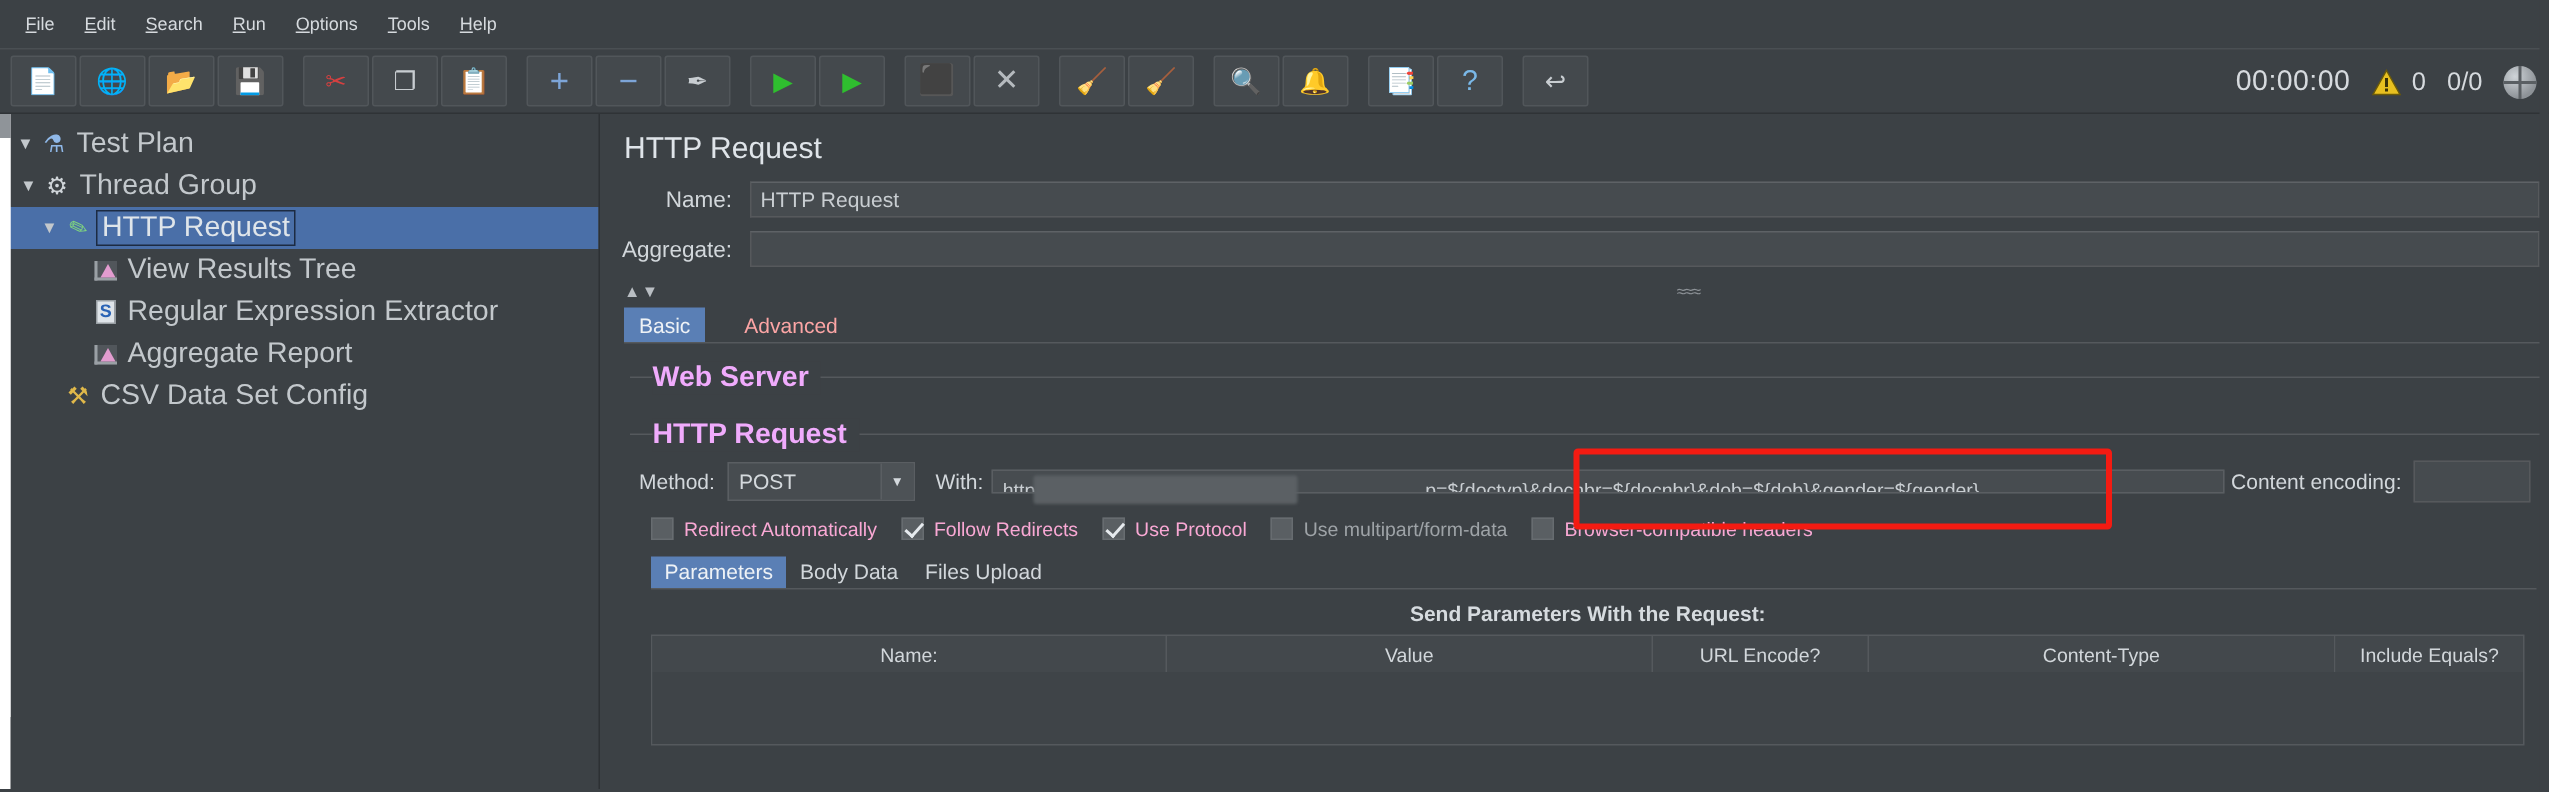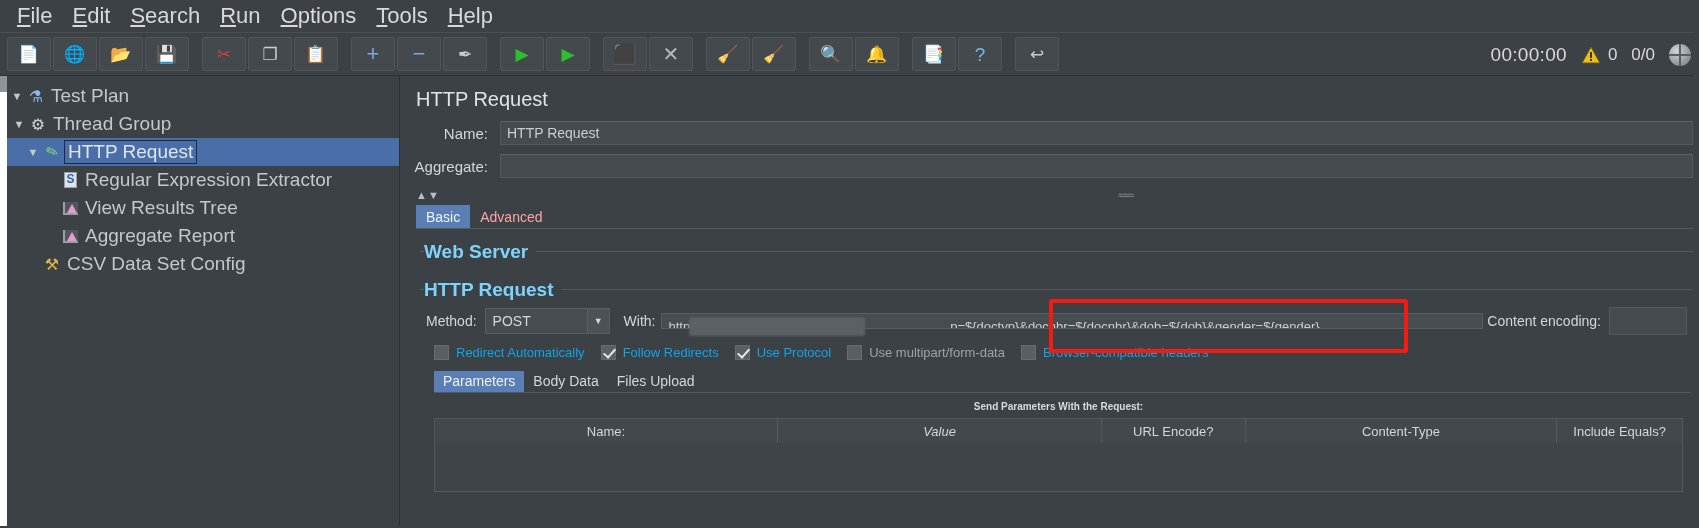--- a/index.html
+++ b/index.html
@@ -15,21 +15,21 @@
   
   .menubar {
     height: 32px;
     background: #3c4145;
     display: flex;
     align-items: center;
     padding-left: 8px;
     gap: 2px;
   }
   .menu-item {
-    font-size: 22px;
+    font-size: 12px;
     color: #d6dade;
     padding: 2px 9px;
     cursor: default;
     white-space: nowrap;
   }
   .menu-item u { text-decoration: underline; }
 
   
   .toolbar {
     height: 44px;
@@ -168,21 +168,21 @@
 
   .collapse-strip {
     display:flex; align-items:center; justify-content: space-between;
     height: 16px; margin: 0 6px 2px 8px;
   }
   .arrows { font-size: 11px; color: #b9bec3; letter-spacing: 1px; }
   .grip { color:#8d9297; font-size: 11px; letter-spacing:-1px; margin-right: 560px;}
 
   
   .tabrow {
-    display: flex; align-items: flex-end; gap: 0;
+    display: flex; align-items: flex-end; gap: 16px;
     margin-left: 8px;
     border-bottom: 1px solid #55595d;
     height: 24px;
   }
   .tab {
     font-size: 14px; color: #fca5a5;
     padding: 3px 9px 3px 9px;
     cursor: pointer;
     background: transparent;
     border: 1px solid transparent;
@@ -190,25 +190,25 @@
     line-height: 16px;
   }
   .tab.active {
     background: #5a7fb5;
     color: #eef2f6;
   }
 
   
   .groupbox { margin: 8px 6px 0 12px; position: relative; padding-top: 4px; }
   .group-title {
-    font-size: 19px; color: #7dd3fc; font-weight: bold;
+    font-size: 19px; color: #f0abfc; font-weight: bold;
     display:inline-block; padding-right: 8px;
     position: relative; z-index: 2;
     background: #3c4145;
-    margin-left: 4px;
+    margin-left: 15px;
   }
   .group-line {
     position:absolute; left:0; right:0; top: 14px;
     border-top: 1px solid #55595d; z-index:1;
   }
   .group-body { padding: 6px 2px 2px 6px; }
 
   .inline-row { display:flex; align-items:center; gap:0; }
   .lbl { font-size:14px; color:#d2d7db; white-space:nowrap; }
 
@@ -277,35 +277,35 @@
     background: #5a5f63; border: 1px solid #676c70;
     margin-right: 7px; position: relative; flex:0 0 15px;
   }
   .cb.on:after {
     content: "";
     position: absolute; left: 4px; top: 0px;
     width: 5px; height: 10px;
     border: solid #e6eaee; border-width: 0 2px 2px 0;
     transform: rotate(42deg);
   }
-  .cbitem { display:flex; align-items:center; margin-right: 16px; font-size:13px; color:#0ea5e9; white-space:nowrap;}
+  .cbitem { display:flex; align-items:center; margin-right: 16px; font-size:13px; color:#f9a8d4; white-space:nowrap;}
   .cbitem.dim { color:#9ea3a7; }
 
   
   .subtabrow {
     display:flex; align-items:flex-end; margin: 10px 0 0 8px;
     border-bottom: 1px solid #55595d; height: 23px;
   }
   .subtab {
     font-size:14px; color:#d2d7db; padding: 3px 9px; line-height:15px; cursor:pointer;
   }
   .subtab.active { background:#5a7fb5; color:#eef2f6; }
 
   .send-params {
-    text-align:center; font-size:10px; color:#d6dbdf;
+    text-align:center; font-size:14px; color:#d6dbdf;
     margin-top: 8px; font-weight: bold;
   }
 
   
   .tbl {
     margin: 6px 8px 0 8px;
     border: 1px solid #55595d;
     background: #3f4448;
   }
   .tbl-head { display:flex; height: 24px; }
@@ -450,30 +450,30 @@
         <div class="tree-row ind2 selected">
           <span class="twisty">▼</span>
           <span class="tree-icon">
             <span class="ic-pencil">✎</span>
           </span>
           <span class="tree-label">HTTP Request</span>
         </div>
         <div class="tree-row ind3">
           <span class="twisty"></span>
           <span class="tree-icon">
+            <span class="ic-chart"></span>
+          </span>
+          <span class="tree-label">View Results Tree</span>
+        </div>
+        <div class="tree-row ind3">
+          <span class="twisty"></span>
+          <span class="tree-icon">
             <span class="ic-page"></span>
           </span>
           <span class="tree-label">Regular Expression Extractor</span>
-        </div>
-        <div class="tree-row ind3">
-          <span class="twisty"></span>
-          <span class="tree-icon">
-            <span class="ic-chart"></span>
-          </span>
-          <span class="tree-label">View Results Tree</span>
         </div>
         <div class="tree-row ind3">
           <span class="twisty"></span>
           <span class="tree-icon">
             <span class="ic-chart"></span>
           </span>
           <span class="tree-label">Aggregate Report</span>
         </div>
         <div class="tree-row ind2">
           <span class="twisty"></span>
@@ -562,21 +562,21 @@
           <div class="subtab active">Parameters</div>
           <div class="subtab">Body Data</div>
           <div class="subtab">Files Upload</div>
         </div>
 
         <div class="send-params">Send Parameters With the Request:</div>
 
         <div class="tbl">
           <div class="tbl-head" id="tbl-head">
               <div class="th" style="width: 27.5%;">Name:</div>
-              <div class="th" style="width: 26%; font-style: italic;">Value</div>
+              <div class="th" style="width: 26%;">Value</div>
               <div class="th" style="width: 11.5%;">URL Encode?</div>
               <div class="th" style="width: 25%;">Content-Type</div>
               <div class="th" style="width: 10%;">Include Equals?</div>
             </div>
           <div class="tbl-body"></div>
         </div>
 
       </div>
     </div>
 

